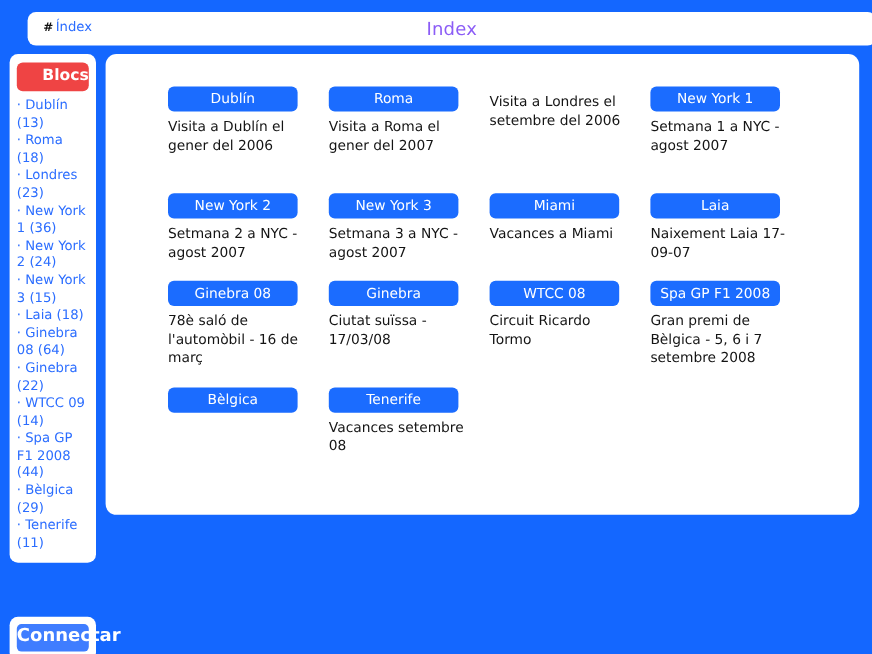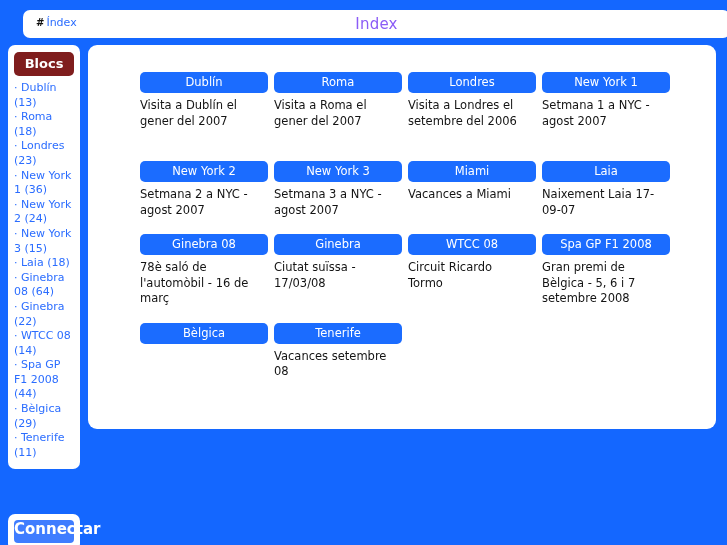--- a/index.html
+++ b/index.html
@@ -57,25 +57,25 @@
     left: 8px;
     top: 45px;
     width: 72px;
     background: #ffffff;
     border-radius: 7px;
     padding: 7px 6px 9px 6px;
     box-sizing: border-box;
   }
   #blocs-header {
     display: block;
-    background: #7f1d1d;
+    background: #ef4444;
     color: #ffffff;
     font-size: 13px;
     font-weight: bold;
-    text-align: center;
+    text-align: right;
     border-radius: 5px;
     padding: 4px 0 5px 0;
     margin-bottom: 5px;
   }
   .blog-link {
     display: block;
     font-size: 11px;
     line-height: 14.6px;
     color: #2b6dff;
     text-decoration: none;
@@ -127,21 +127,21 @@
     width: 134px;
   }
   .card-title {
     display: block;
     background: #1b6cff;
     color: #ffffff;
     font-size: 11.5px;
     text-align: center;
     border-radius: 5px;
     padding: 3px 0 4px 0;
-    width: 128px;
+    width: 108px;
     box-sizing: border-box;
     text-decoration: none;
   }
   .card-desc {
     font-size: 11.5px;
     line-height: 15.5px;
     color: #141414;
     width: 118px;
     margin-top: 5px;
   }
@@ -162,43 +162,42 @@
   <span id="blocs-header">Blocs</span>
   <a class="blog-link" href="#">· Dublín (13)</a>
   <a class="blog-link" href="#">· Roma (18)</a>
   <a class="blog-link" href="#">· Londres (23)</a>
   <a class="blog-link" href="#">· New York 1 (36)</a>
   <a class="blog-link" href="#">· New York 2 (24)</a>
   <a class="blog-link" href="#">· New York 3 (15)</a>
   <a class="blog-link" href="#">· Laia (18)</a>
   <a class="blog-link" href="#">· Ginebra 08 (64)</a>
   <a class="blog-link" href="#">· Ginebra (22)</a>
-  <a class="blog-link" href="#">· WTCC 08 (14)</a>
+  <a class="blog-link" href="#">· WTCC 09 (14)</a>
   <a class="blog-link" href="#">· Spa GP F1 2008 (44)</a>
   <a class="blog-link" href="#">· Bèlgica (29)</a>
   <a class="blog-link" href="#">· Tenerife (11)</a>
 </div>
 
 <div id="connect-panel">
   <span id="connect-button">Connectar</span>
 </div>
 
 <div id="content-panel">
   <div id="cards-grid">
 
     <div class="card">
       <a class="card-title" href="#">Dublín</a>
-      <div class="card-desc">Visita a Dublín el gener del 2007</div>
+      <div class="card-desc">Visita a Dublín el gener del 2006</div>
     </div>
     <div class="card">
       <a class="card-title" href="#">Roma</a>
       <div class="card-desc">Visita a Roma el gener del 2007</div>
     </div>
     <div class="card">
-      <a class="card-title" href="#">Londres</a>
       <div class="card-desc">Visita a Londres el setembre del 2006</div>
     </div>
     <div class="card">
       <a class="card-title" href="#">New York 1</a>
       <div class="card-desc">Setmana 1 a NYC - agost 2007</div>
     </div>
 
     <div class="row-spacer-a"></div>
     <div class="row-spacer-a"></div>
     <div class="row-spacer-a"></div>

